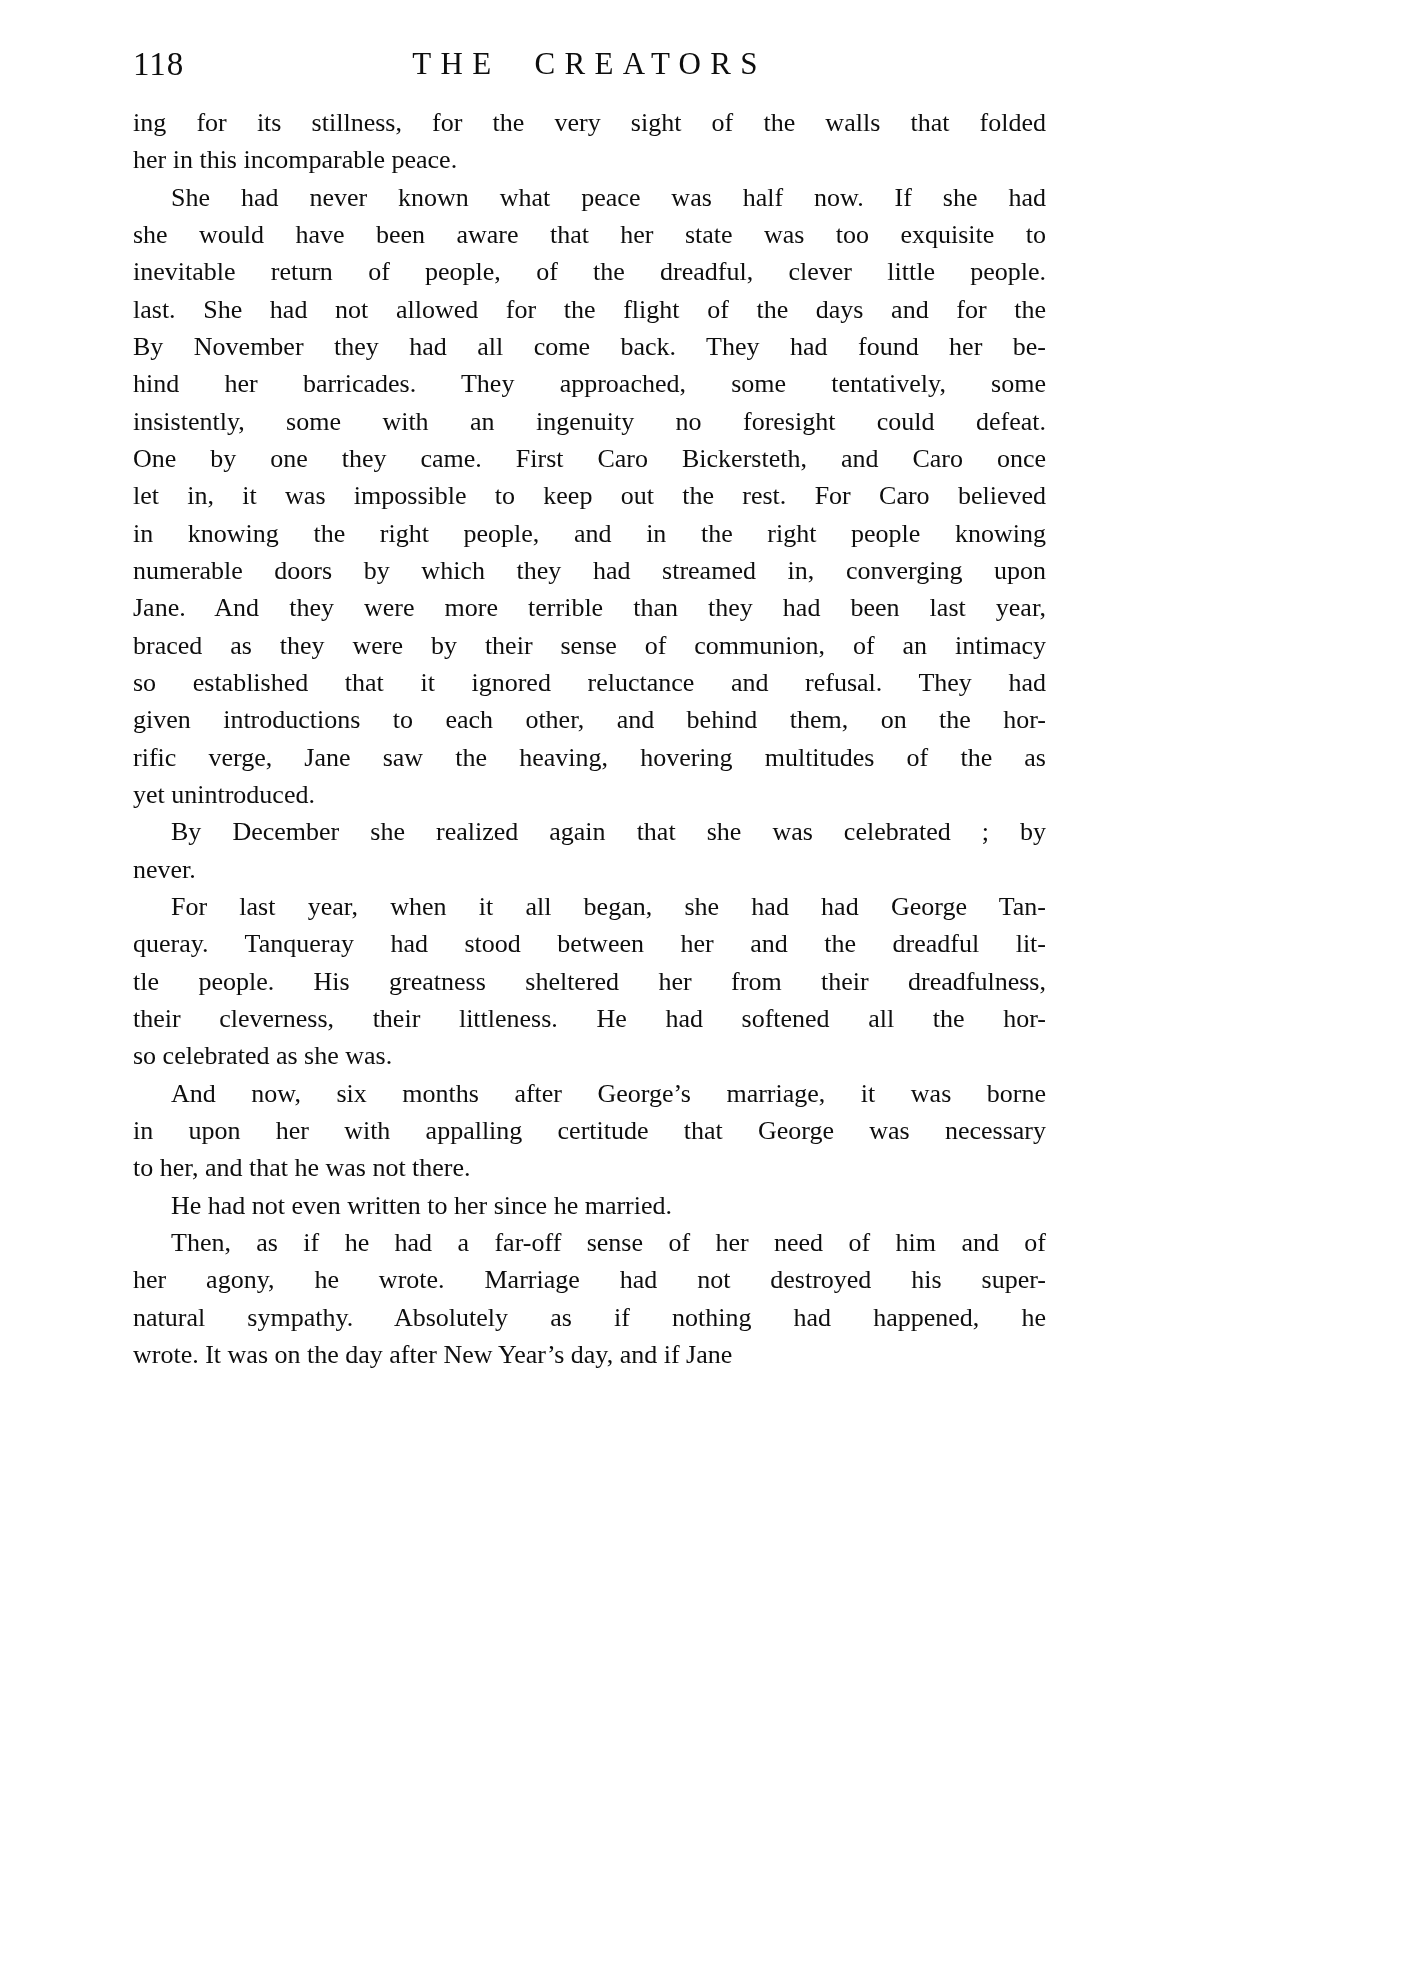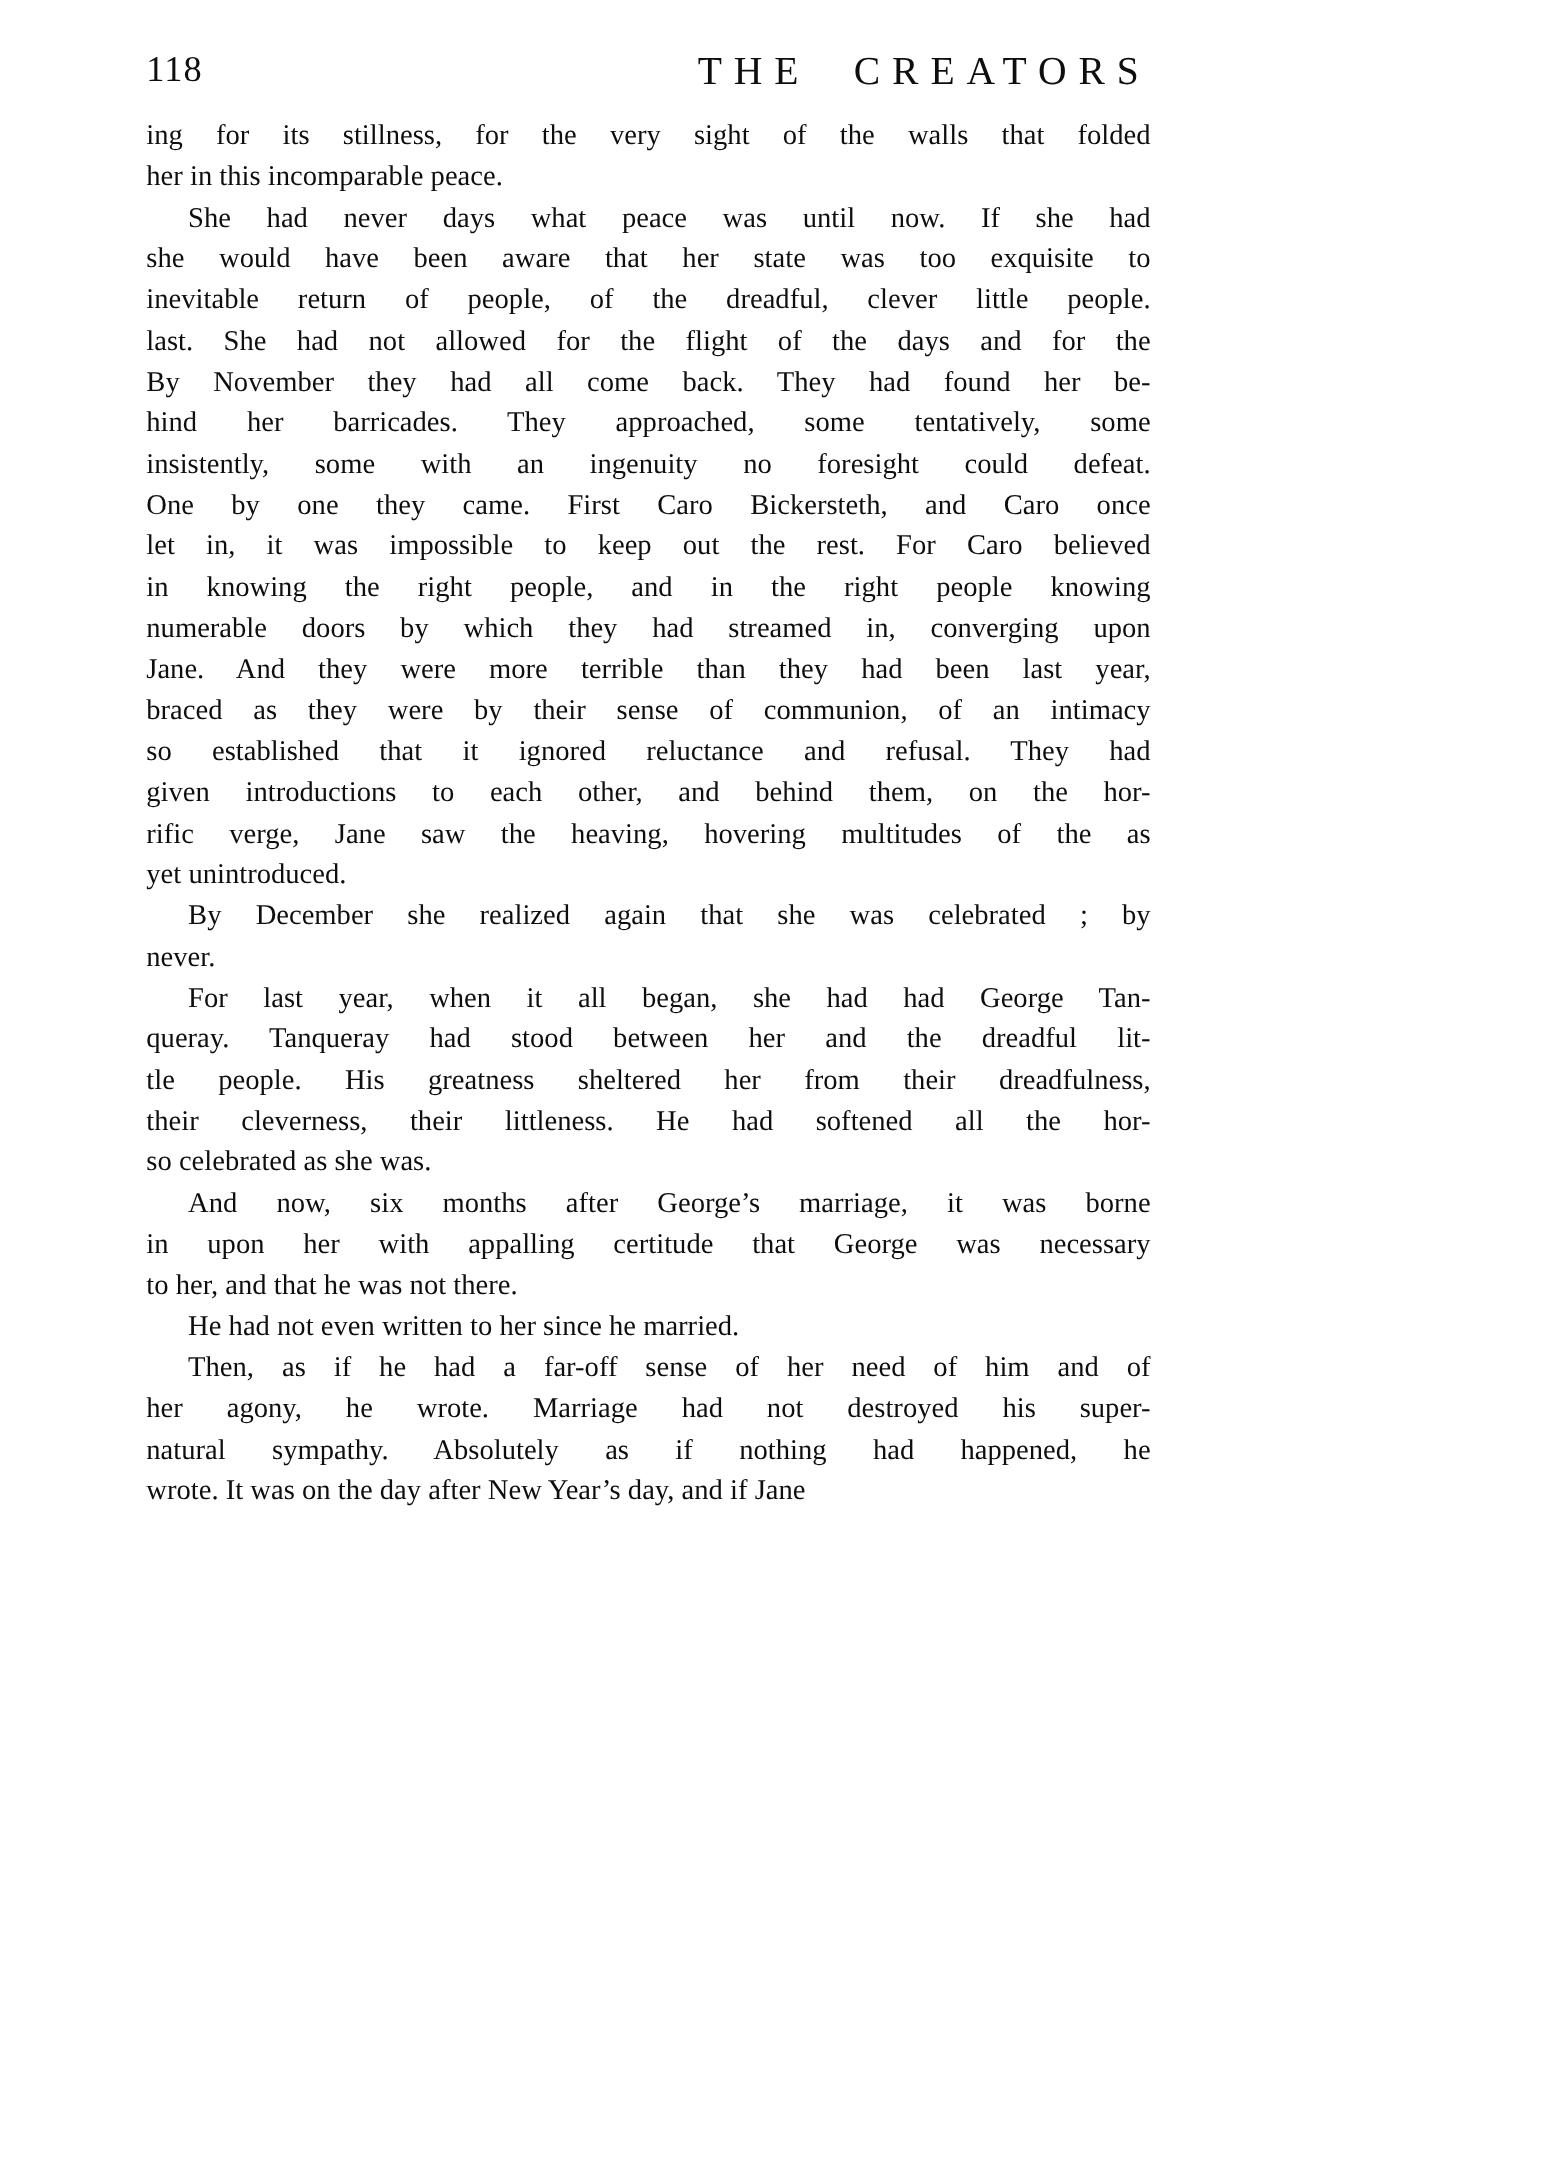--- a/index.html
+++ b/index.html
@@ -33,22 +33,22 @@
     top: 0;
     font-size: 33px;
     line-height: 44px;
     letter-spacing: 1px;
   }
   .running-title {
     position: absolute;
     left: 0;
     right: 0;
     top: 0;
-    text-align: right;
-    font-size: 36px;
+    text-align: center;
+    font-size: 31px;
     line-height: 44px;
     letter-spacing: 0.30em;
     word-spacing: 0.55em;
     white-space: nowrap;
   }
   .page-body {
     position: absolute;
     left: 133px;
     top: 104px;
     width: 913px;
@@ -71,21 +71,21 @@
 <body>
 
 <div class="book-page">
   <div class="page-header">
     <span class="page-number">118</span>
     <span class="running-title">THE CREATORS</span>
   </div>
   <div class="page-body">
       <div class="line fill">ing for its stillness, for the very sight of the walls that folded</div>
       <div class="line">her in this incomparable peace.</div>
-      <div class="line fill indent">She had never days what peace was until now.  If she had</div>
+      <div class="line fill indent">She had never known what peace was half now.  If she had</div>
       <div class="line fill">she would have been aware that her state was too exquisite to</div>
       <div class="line fill">inevitable return of people, of the dreadful, clever little people.</div>
       <div class="line fill">last.  She had not allowed for the flight of the days and for the</div>
       <div class="line fill">By November they had all come back.  They had found her be-</div>
       <div class="line fill">hind her barricades.  They approached, some tentatively, some</div>
       <div class="line fill">insistently, some with an ingenuity no foresight could defeat.</div>
       <div class="line fill">One by one they came.  First Caro Bickersteth, and Caro once</div>
       <div class="line fill">let in, it was impossible to keep out the rest.  For Caro believed</div>
       <div class="line fill">in knowing the right people, and in the right people knowing</div>
       <div class="line fill">numerable doors by which they had streamed in, converging upon</div>

